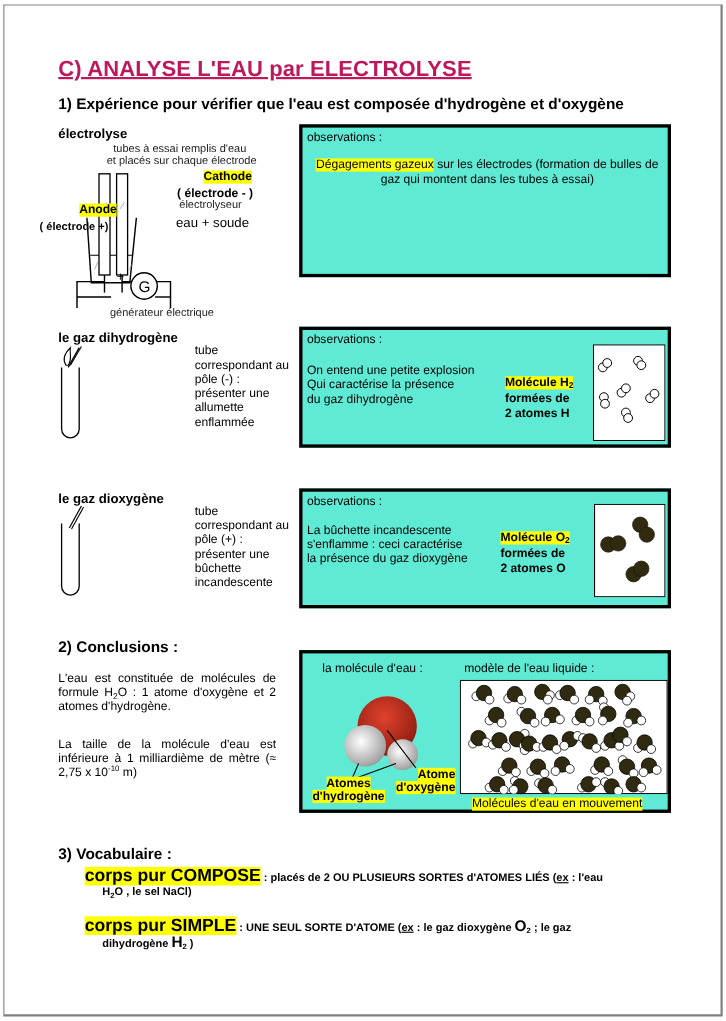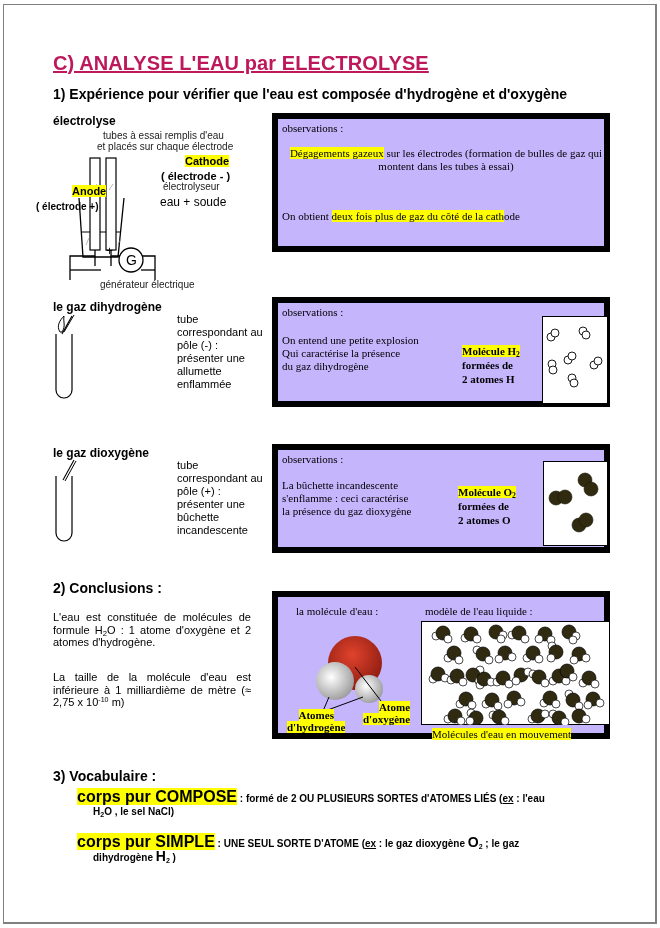--- a/index.html
+++ b/index.html
@@ -7,21 +7,21 @@
          font-family:"Liberation Sans", sans-serif; color:#000; }
   .page { position:absolute; left:3px; top:4px; width:654px; height:920px;
           border:1px solid #808080; border-right:2px solid #808080; border-bottom:2px solid #808080; box-sizing:border-box; }
   .abs { position:absolute; }
   .hl { background:#ffff00; }
   .title { left:53px; top:52px; font-size:20px; font-weight:bold; color:#be185d; text-decoration:underline; letter-spacing:0.1px; }
   .h1 { font-size:14px; font-weight:bold; }
   .lbl { font-size:12px; font-weight:bold; }
   .small { font-size:10px; }
   .body11 { font-size:11px; line-height:13px; }
-  .box { position:absolute; border:6px solid #000000; background:#c4b5fd; box-sizing:border-box;font-family:Liberation Serif, serif; }
+  .box { position:absolute; border:3px solid #000000; background:#5eead4; box-sizing:border-box; }
   .obs { font-size:11px; line-height:13px; }
   .mol-lbl { font-size:11px; font-weight:bold; line-height:14px; }
   .justify { text-align:justify; }
   .voc { font-size:10px; font-weight:bold; line-height:13px; }
   .voc .key { font-size:16px; }
   sub { font-size:70%; vertical-align:-2px; line-height:0; }
   sup { font-size:65%; vertical-align:4px; line-height:0; }
   u { text-decoration:underline; }
 </style>
 </head>
@@ -66,21 +66,20 @@
 <div class="abs lbl" style="left:161px;top:155px;font-size:11px;padding-left:24px;"><span class="hl">Cathode</span></div>
 <div class="abs lbl" style="left:161px;top:170px;font-size:11px;">( électrode - )</div>
 <div class="abs small" style="left:163px;top:181px;color:#222;">électrolyseur</div>
 <div class="abs lbl" style="left:72px;top:185px;font-size:11px;"><span class="hl">Anode</span></div>
 <div class="abs lbl" style="left:36px;top:201px;font-size:10px;">( électrode +)</div>
 <div class="abs" style="left:160px;top:195px;font-size:12px;">eau + soude</div>
 
 <div class="box" style="left:272px;top:113px;width:338px;height:139px;">
   <div class="abs obs" style="left:4px;top:3px;">observations :</div>
   <div class="abs obs" style="left:4px;top:28px;width:328px;text-align:center;"><span class="hl">Dégagements gazeux</span><span> sur les électrodes (formation de bulles de gaz qui montent dans les tubes à essai)</span></div>
-  <div class="abs obs" style="left:4px;top:91px;"><span>On obtient </span><span class="hl">deux fois plus de gaz du côté de la cath</span><span>ode</span></div>
 </div>
 
 <div class="abs lbl" style="left:53px;top:300px;">le gaz dihydrogène</div>
 <svg class="abs" style="left:50px;top:310px;" width="40" height="100">
   <path d="M6,24 L6,80 A8,8 0 0 0 22,80 L22,24" fill="none" stroke="#000" stroke-width="1.2"></path>
   <path d="M12,24 L22,6" stroke="#000" stroke-width="1.2"></path>
   <path d="M14,22 L24,5" stroke="#000" stroke-width="1"></path>
   <path d="M10,22 C6,16 10,10 14,6 C13,12 16,16 12,22 Z" fill="#fff" stroke="#000" stroke-width="1"></path>
 </svg>
 <div class="abs body11" style="left:177px;top:313px;">
@@ -375,20 +374,20 @@
           <circle cx="7" cy="3" r="4" fill="#fff"></circle>
         </g>
     </g>
   </svg>
   <div class="abs obs" style="left:154px;top:131px;"><span class="hl">Molécules d'eau en mouvement</span></div>
 </div>
 
 <div class="abs h1" style="left:53px;top:768px;">3) Vocabulaire :</div>
 
 <div class="abs voc" style="left:77px;top:790px;width:520px;">
-  <div><span class="hl key">corps pur COMPOSE</span><span> : formé de </span><span>2 OU PLUSIEURS SORTES d'ATOMES LIÉS</span><span> (</span><u>ex</u><span> : l'eau</span></div>
+  <div><span class="hl key">corps pur COMPOSE</span><span> : placés de </span><span>2 OU PLUSIEURS SORTES d'ATOMES LIÉS</span><span> (</span><u>ex</u><span> : l'eau</span></div>
   <div style="padding-left:16px;"><span>H</span><sub>2</sub><span>O , le sel NaCl)</span></div>
 </div>
 
 <div class="abs voc" style="left:77px;top:835px;width:520px;">
   <div><span class="hl key">corps pur SIMPLE</span><span> :  UNE SEUL SORTE D'ATOME  (</span><u>ex</u><span> : le gaz dioxygène </span><span style="font-size:14px;">O</span><sub>2</sub><span>   ;   le gaz</span></div>
   <div style="padding-left:16px;"><span>dihydrogène </span><span style="font-size:14px;">H</span><sub>2</sub><span> )</span></div>
 </div>
 
 </body></html>

